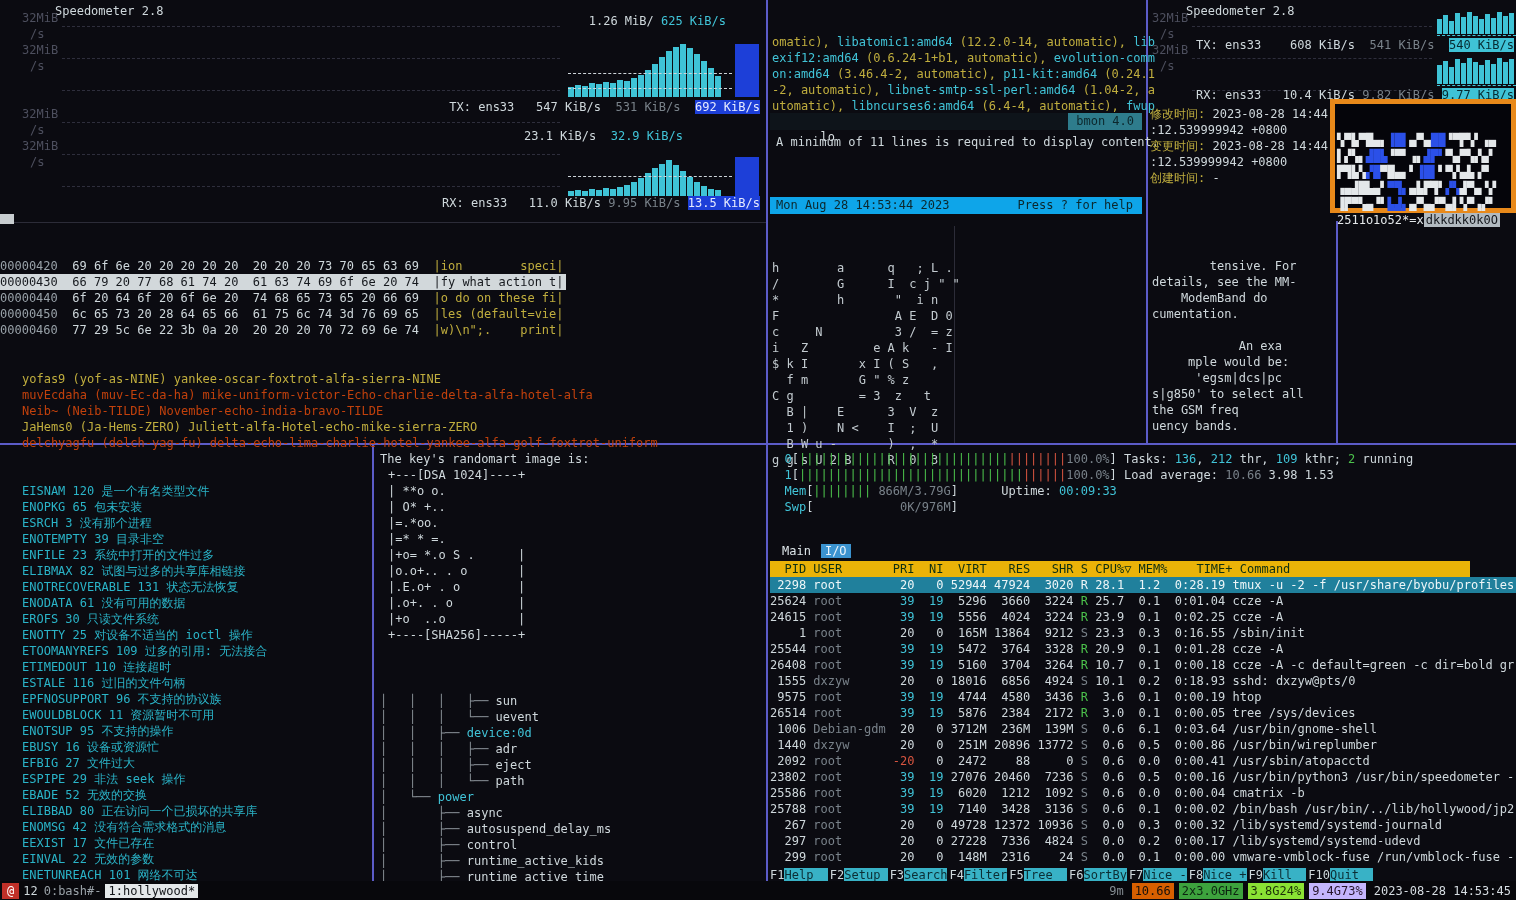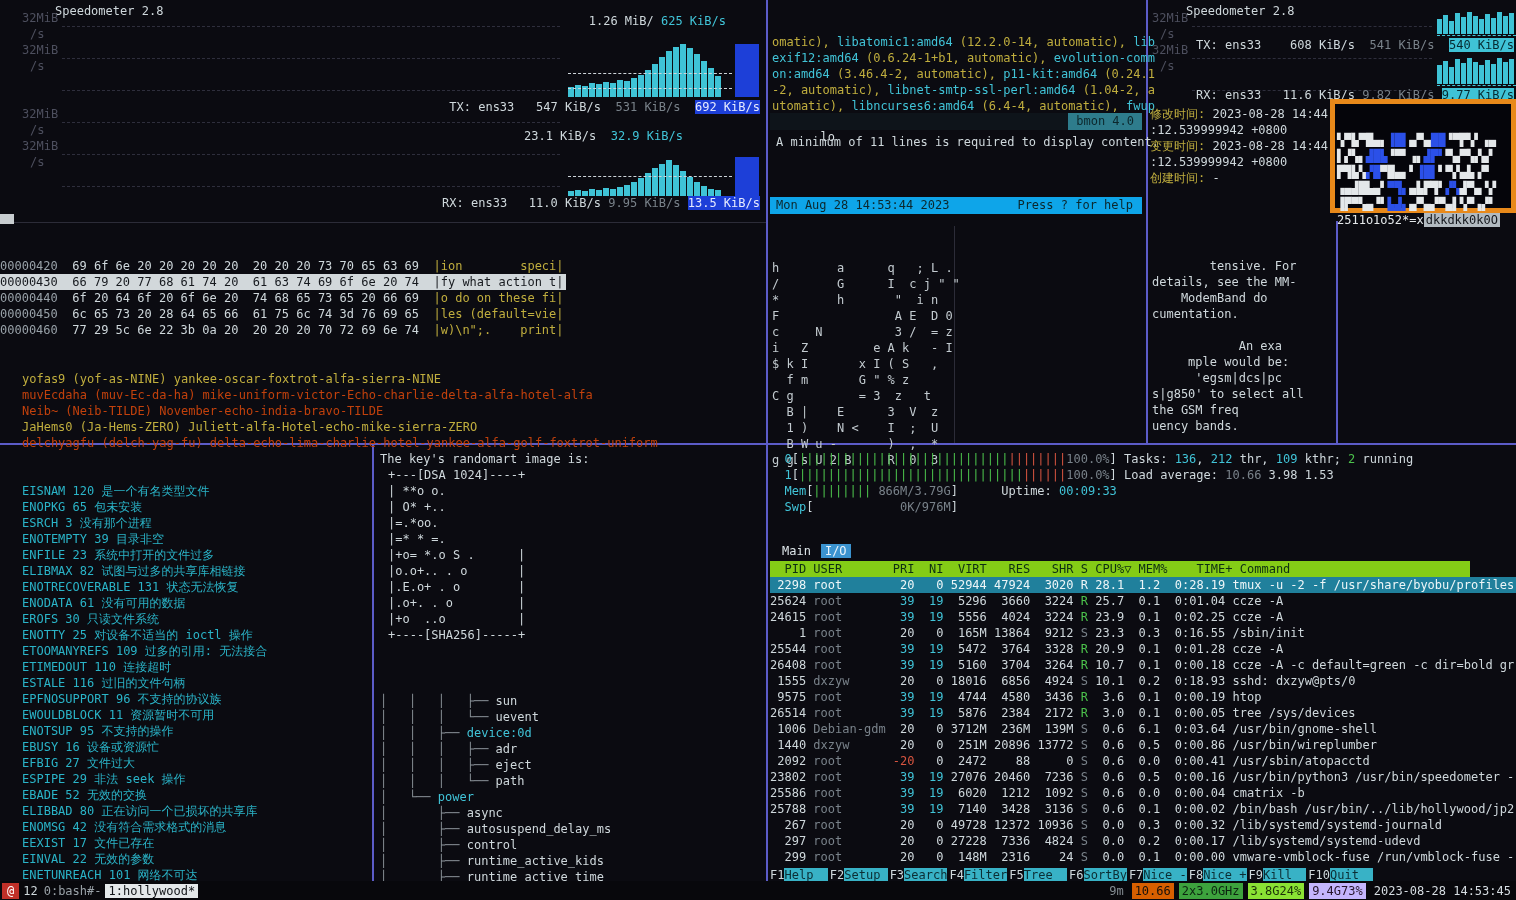--- a/index.html
+++ b/index.html
@@ -35,21 +35,21 @@
   .hx-off{color:#98a1a8}.hx-asc{color:#c0ae3e}
   .hx-row{width:566px;height:16px}
   .hx-row.sel{background:#d2d8db}
   .hx-row.sel span{color:#16191e !important}
   
   .errno{color:#2ab4c8}
   .matrix{color:#c3cbd0}
   
   .tr-pre{color:#8a9298}
   
-  .htop-hdr{background:#84cc16;width:700px;height:16px;white-space:pre}
+  .htop-hdr{background:#eab308;width:700px;height:16px;white-space:pre}
   .htop-hdr span{color:#0e2f12 !important}
   .htop-row{width:746px;height:16px;white-space:pre}
   .htop-row.sel{background:#20809c}
   .htop-row.sel span{color:#eef6f8 !important}
   .tab{margin-right:6px;padding:0 4px}
   .tab.active{color:#dde5e8}
   .tab:not(.active){background:#3b93cf;color:#eaf4fb}
   .fk{margin-right:2px}
   .fk-key{color:#cfd8dc}
   .fk-label{background:#38b2c6;color:#0c2e34}
@@ -138,21 +138,21 @@
     <div class="abs c-dim" style="left:4px;top:42px">32MiB</div>
     <div class="abs c-dim" style="left:12px;top:58px">/s</div>
     <div class="dash" style="left:44px;top:26px;width:240px"></div>
     <div class="dash" style="left:44px;top:58px;width:240px"></div>
     <div class="dash" style="left:44px;top:90px;width:240px"></div>
     <div class="graph g5" style="left:289px;top:12px;width:79px;height:22px"><div class="bar" style="height: 15px;"></div><div class="bar" style="height: 19px;"></div><div class="bar" style="height: 13px;"></div><div class="bar" style="height: 21px;"></div><div class="bar" style="height: 17px;"></div><div class="bar" style="height: 22px;"></div><div class="bar" style="height: 18px;"></div><div class="bar" style="height: 15px;"></div><div class="bar" style="height: 20px;"></div><div class="bar" style="height: 16px;"></div><div class="bar" style="height: 22px;"></div><div class="bar" style="height: 18px;"></div><div class="bar" style="height: 21px;"></div></div>
     <div class="dash cyan" style="left:289px;top:35px;width:79px"></div>
     <div class="abs" style="right:2px;top:37px"><span class="c-white">TX: ens33</span><span class="c-white">    608 KiB/s</span><span class="c-gray">  541 KiB/s</span><span>  </span><span class="chip-cyan">540 KiB/s</span></div>
     <div class="graph g5" style="left:289px;top:57px;width:79px;height:27px"><div class="bar" style="height: 19px;"></div><div class="bar" style="height: 23px;"></div><div class="bar" style="height: 17px;"></div><div class="bar" style="height: 25px;"></div><div class="bar" style="height: 21px;"></div><div class="bar" style="height: 26px;"></div><div class="bar" style="height: 22px;"></div><div class="bar" style="height: 19px;"></div><div class="bar" style="height: 24px;"></div><div class="bar" style="height: 20px;"></div><div class="bar" style="height: 26px;"></div><div class="bar" style="height: 22px;"></div><div class="bar" style="height: 25px;"></div></div>
     <div class="dash cyan" style="left:289px;top:85px;width:79px"></div>
-    <div class="abs" style="right:2px;top:87px"><span class="c-white">RX: ens33</span><span class="c-white">   11.6 KiB/s</span><span class="c-gray"> 9.82 KiB/s</span><span> </span><span class="chip-cyan">9.77 KiB/s</span></div>
+    <div class="abs" style="right:2px;top:87px"><span class="c-white">RX: ens33</span><span class="c-white">   10.4 KiB/s</span><span class="c-gray"> 9.82 KiB/s</span><span> </span><span class="chip-cyan">9.77 KiB/s</span></div>
     <div class="abs" style="left:2px;top:106px"><div class="tl"><span class="c-yellow">修改时间:</span><span class="c-white"> 2023-08-28 14:44</span></div><div class="tl"><span class="c-white">:12.539999942 +0800</span></div><div class="tl"><span class="c-yellow">变更时间:</span><span class="c-white"> 2023-08-28 14:44</span></div><div class="tl"><span class="c-white">:12.539999942 +0800</span></div><div class="tl"><span class="c-yellow">创建时间:</span><span class="c-white"> -</span></div></div>
   </div>
 
   <div class="artbox">
     <div><div class="tl"><span class="px-w">▚▀▙▀█▄▖</span><span class="px-b">▐█▌</span><span class="px-w">▄▀▄</span><span class="px-b">██</span><span class="px-w">▝▀▛▚▘▗▄</span></div><div class="tl"><span class="px-w">▌▞▚▖</span><span class="px-b">▟█▙</span><span class="px-w">▝▀▘▗▖</span><span class="px-b">▟▛▘</span><span class="px-w">▀▄▀▚▞▄▘</span></div><div class="tl"><span class="px-w">▛▜▙▚</span><span class="px-b">▞█</span><span class="px-w">▀█▄▖▘</span><span class="px-b">▐█▌</span><span class="px-w">▘▀▞▄▙▗▀</span></div><div class="tl"><span class="px-w">▗▄▟█▙▄▘</span><span class="px-b">▀▜▖</span><span class="px-w">▄▙▛▜▘</span><span class="px-b">▞▚</span><span class="px-w">▟▀▄▝▞</span></div><div class="tl"><span class="px-w">▐▛▀▚▄▝▘</span><span class="px-b">▙▟▖</span><span class="px-w">▄▀▄▞▀▄▌▚▀▗▞▘</span></div><div class="tl"><span class="px-w">2511o1o52*=x</span><span class="px-cap">dkkdkk0k0O</span></div></div>
   </div>
 
   <div class="pane" style="left:0;top:226px;width:572px;height:82px">
     <div><div class="tl hx-row"><span class="hx-off">00000420</span><span>  </span><span class="c-white">69 6f 6e 20 20 20 20 20  20 20 20 73 70 65 63 69</span><span>  </span><span class="hx-asc">|ion        speci|</span></div><div class="tl hx-row sel"><span class="hx-off">00000430</span><span>  </span><span class="c-white">66 79 20 77 68 61 74 20  61 63 74 69 6f 6e 20 74</span><span>  </span><span class="hx-asc">|fy what action t|</span></div><div class="tl hx-row"><span class="hx-off">00000440</span><span>  </span><span class="c-white">6f 20 64 6f 20 6f 6e 20  74 68 65 73 65 20 66 69</span><span>  </span><span class="hx-asc">|o do on these fi|</span></div><div class="tl hx-row"><span class="hx-off">00000450</span><span>  </span><span class="c-white">6c 65 73 20 28 64 65 66  61 75 6c 74 3d 76 69 65</span><span>  </span><span class="hx-asc">|les (default=vie|</span></div><div class="tl hx-row"><span class="hx-off">00000460</span><span>  </span><span class="c-white">77 29 5c 6e 22 3b 0a 20  20 20 20 70 72 69 6e 74</span><span>  </span><span class="hx-asc">|w)\n";.    print|</span></div></div>
   </div>

